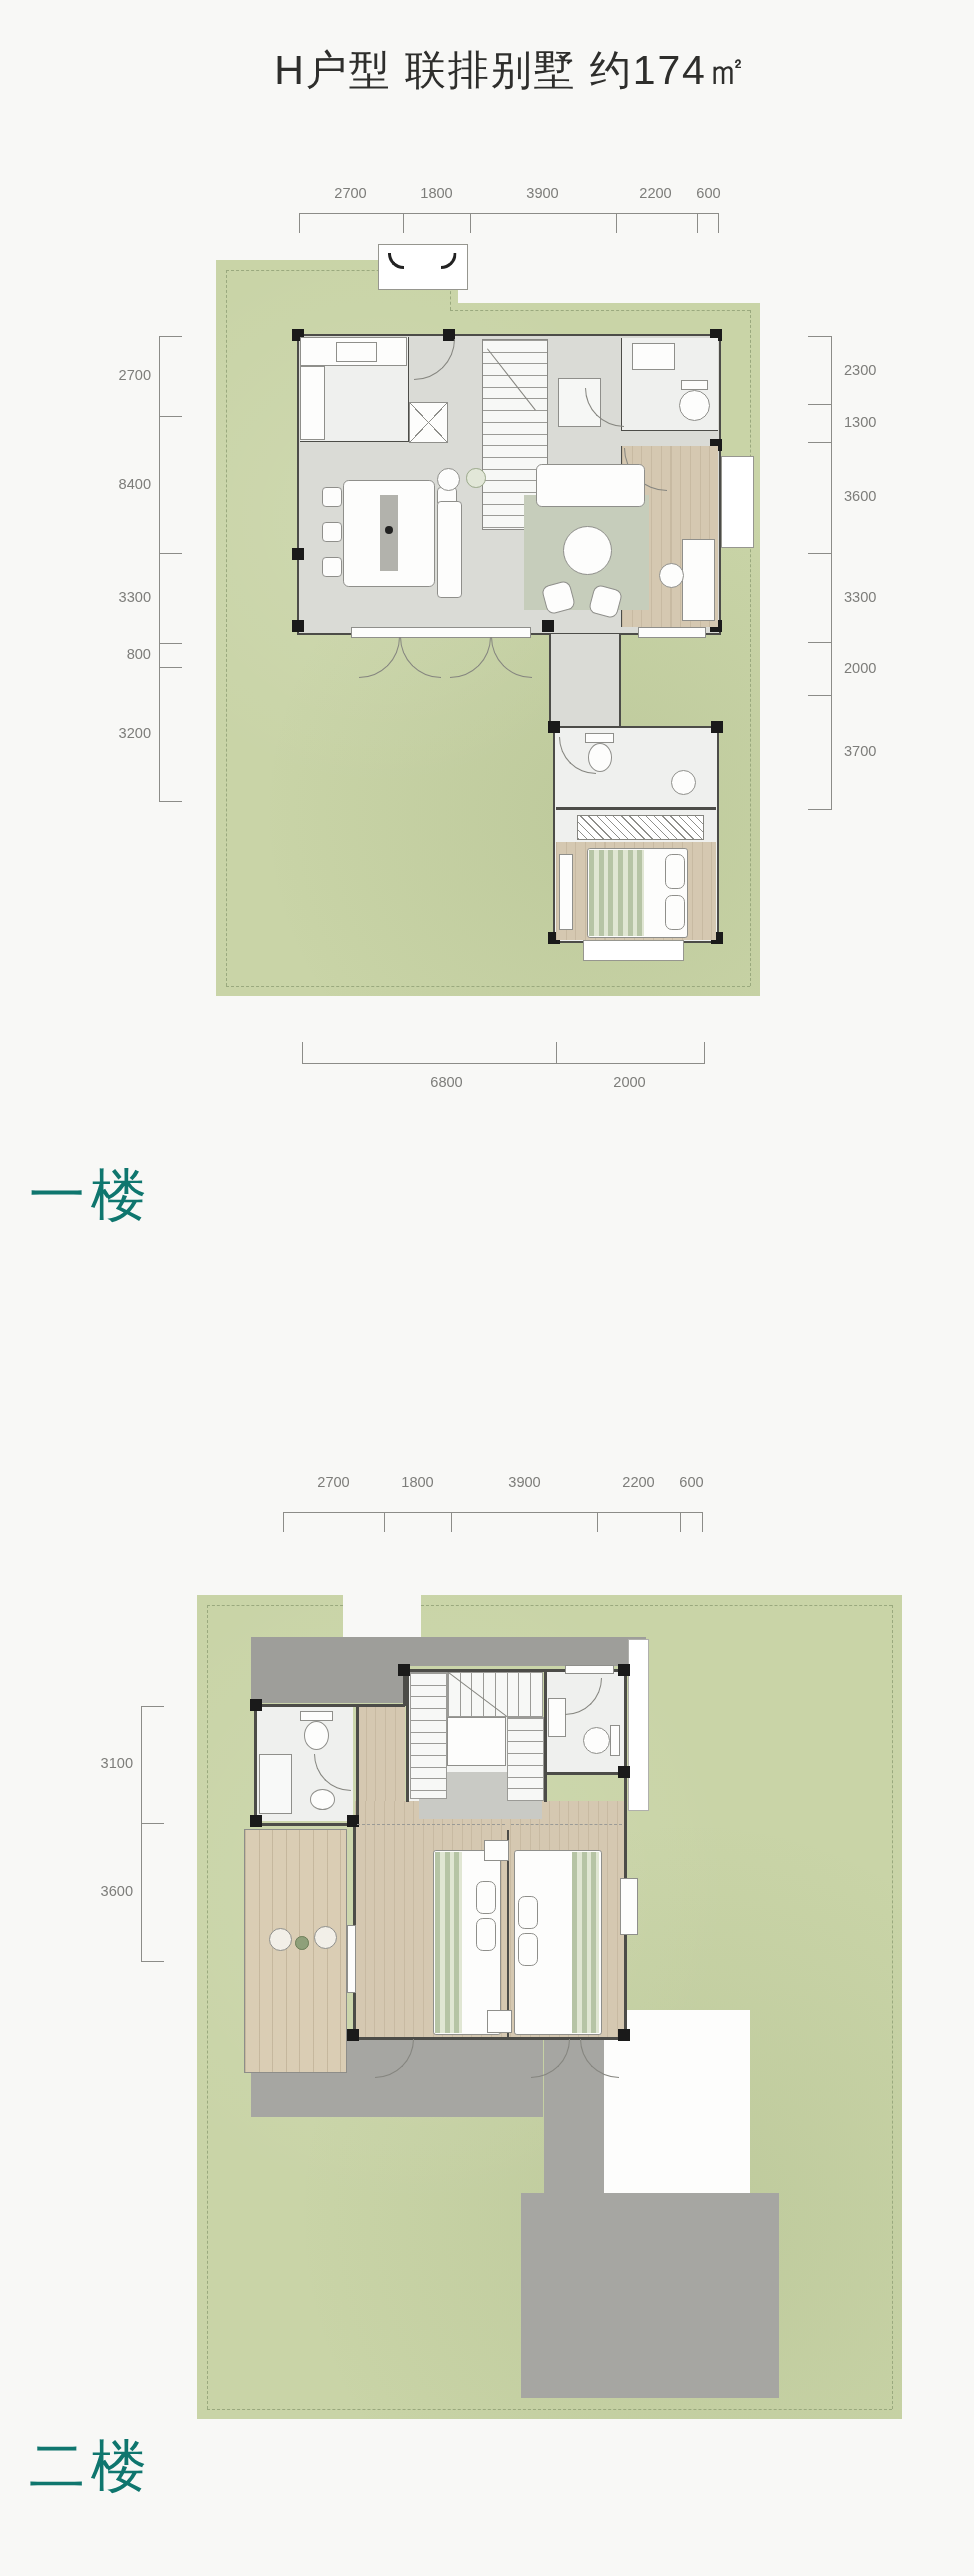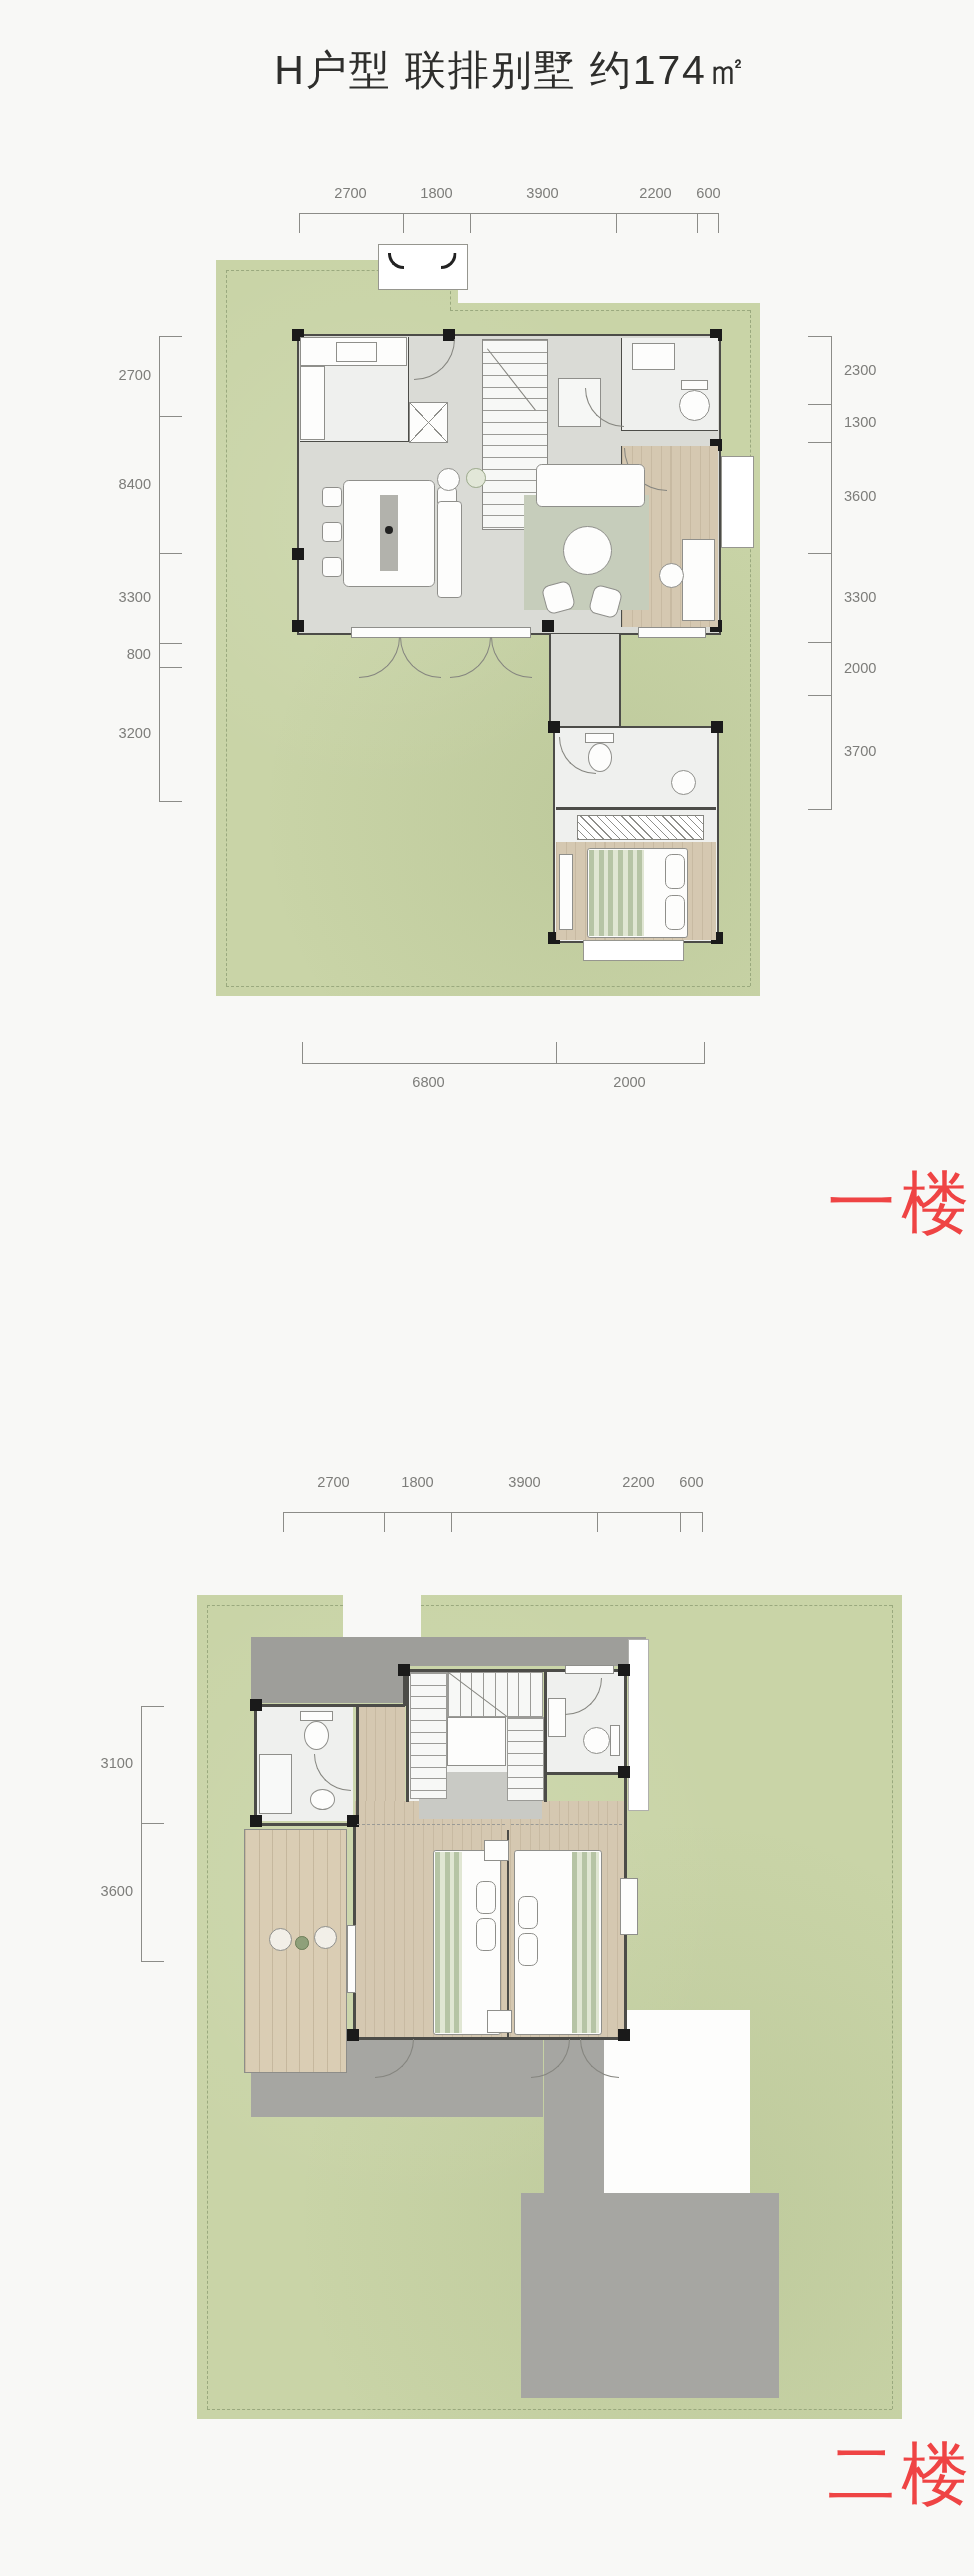--- a/index.html
+++ b/index.html
@@ -1,22 +1,22 @@
 <!DOCTYPE html>
 <html><head>
 <meta charset="utf-8">
 <style>
   html,body{margin:0;padding:0;}
   body{width:975px;height:2576px;position:relative;background:#f8f8f6;
        font-family:"Liberation Sans","DejaVu Sans",sans-serif;}
   .abs{position:absolute;box-sizing:border-box;}
   .title{position:absolute;left:49px;right:0;top:43px;text-align:center;
          font-size:41px;color:#2e2e2c;letter-spacing:1.9px;}
-  .floorlabel{position:absolute;left:29px;right:0;text-align:right;
-              font-size:68px;color:#ef4444;letter-spacing:5.8px;}
+  .floorlabel{position:absolute;left:29px;right:0;text-align:left;
+              font-size:56px;color:#0f766e;letter-spacing:5.8px;}
   .dim{position:absolute;box-sizing:border-box;width:97px;font-size:14.6px;color:#7d7d7a;
        text-align:center;white-space:nowrap;}
   .dl{position:absolute;background:#8c8c88;}
   .dashh{position:absolute;height:0;border-top:1.9px dashed #9aa97e;}
   .dashv{position:absolute;width:0;border-left:1.9px dashed #9aa97e;}
   .green{background:
       radial-gradient(circle at 30% 35%, rgba(255,255,255,0.10), transparent 45%),
       radial-gradient(circle at 70% 75%, rgba(92,112,58,0.10), transparent 50%),
       #c9d4a7;}
   .graybase{background:#dadbd6;border:2.9px solid #4c4c48;}
@@ -88,21 +88,21 @@
   <div class="dl" style="left:808px;top:442px;width:23.4px;height:1px;"></div>
   <div class="dl" style="left:808px;top:553px;width:23.4px;height:1px;"></div>
   <div class="dl" style="left:808px;top:642px;width:23.4px;height:1px;"></div>
   <div class="dl" style="left:808px;top:695px;width:23.4px;height:1px;"></div>
   <div class="dl" style="left:808px;top:809px;width:23.4px;height:1px;"></div>
 
   <div class="dl" style="left:302px;top:1063px;width:403px;height:1px;"></div>
   <div class="dl" style="left:302px;top:1042px;width:1px;height:21.4px;"></div>
   <div class="dl" style="left:556px;top:1042px;width:1px;height:21.4px;"></div>
   <div class="dl" style="left:704px;top:1042px;width:1px;height:21.4px;"></div>
-  <div class="dim" style="left:380px;top:1074px;">6800</div>
+  <div class="dim" style="left:398px;top:1074px;">6800</div>
   <div class="dim" style="left:581px;top:1074px;">2000</div>
 
   <div class="abs green" style="left:216px;top:260px;width:544px;height:736px;"></div>
   <div class="abs" style="left:458px;top:260px;width:302px;height:43px;background:#f8f8f6;"></div>
   <div class="dashh" style="left:226px;top:270px;width:224px;"></div>
   <div class="dashv" style="left:450px;top:270px;height:40px;"></div>
   <div class="dashh" style="left:450px;top:310px;width:300px;"></div>
   <div class="dashv" style="left:226px;top:270px;height:716px;"></div>
   <div class="dashh" style="left:226px;top:986px;width:524px;"></div>
   <div class="dashv" style="left:750px;top:310px;height:676px;"></div>

